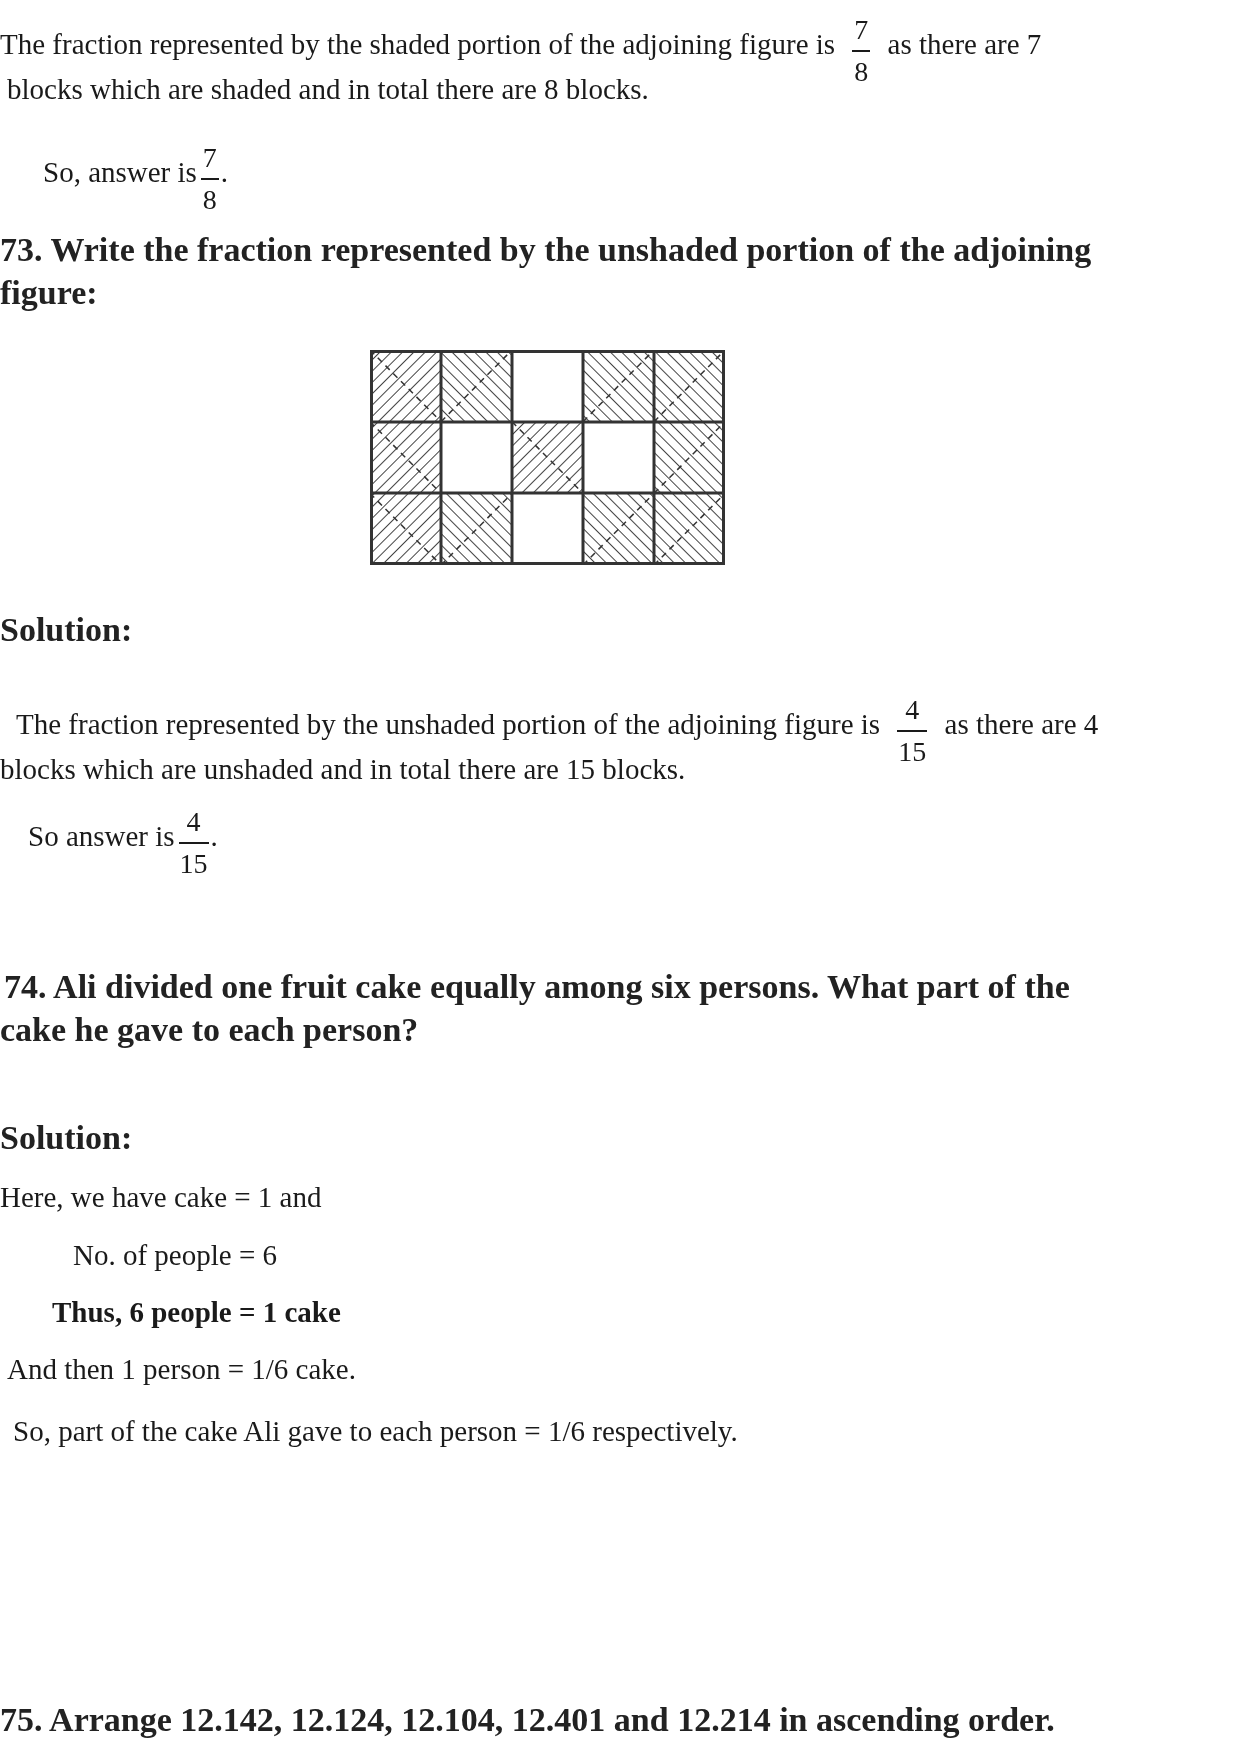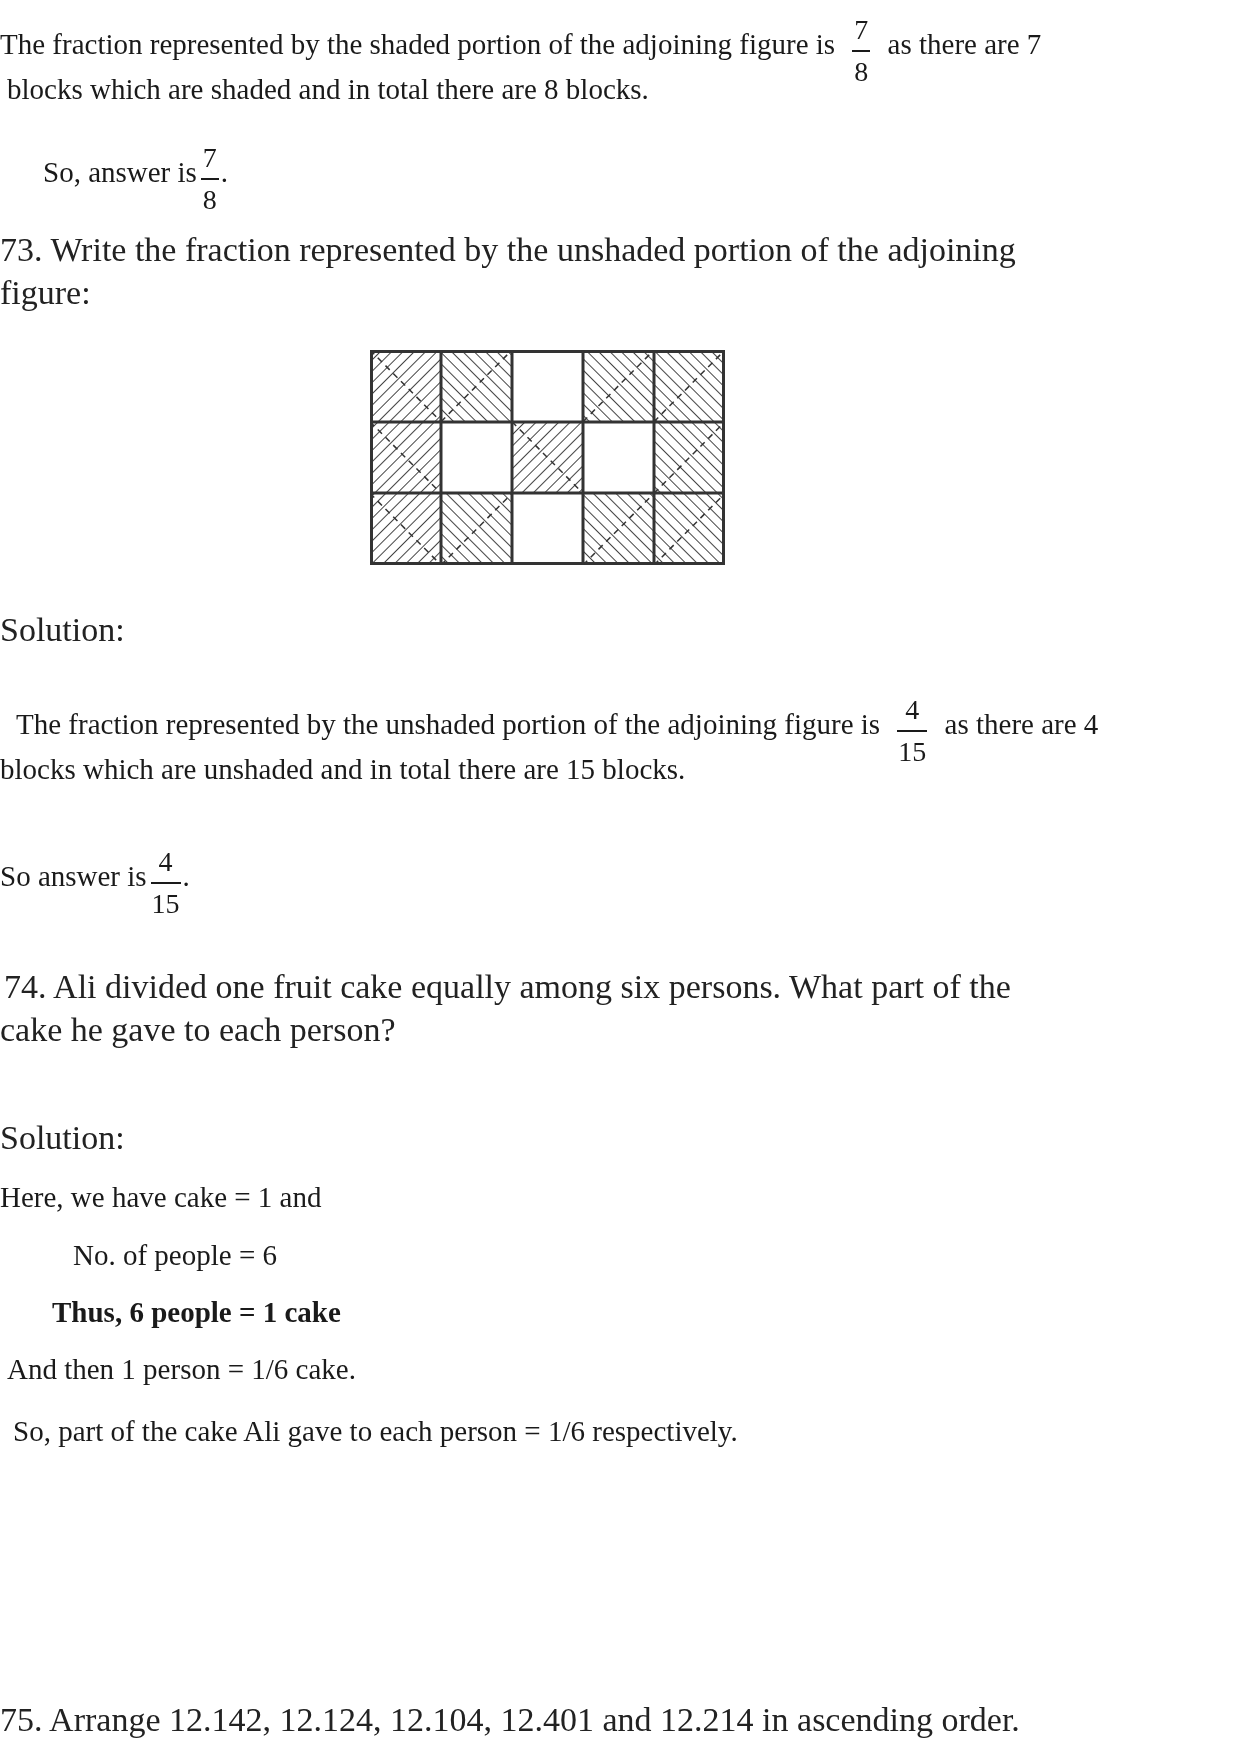--- a/index.html
+++ b/index.html
@@ -1,20 +1,20 @@
 <!DOCTYPE html>
 <html><head>
 <meta charset="utf-8">
 <style>
   html, body { margin:0; padding:0; background:#ffffff; }
   body { width:1249px; height:1746px; position:relative; overflow:hidden;
          font-family:"Liberation Serif","DejaVu Serif",serif; color:#1a1a1a; }
   .abs { position:absolute; white-space:nowrap; }
   .body-text { font-size:29px; line-height:34px; }
-  .heading { font-size:34px; font-weight:normal; line-height:40px; color:#222; }
+  .heading { font-size:34px; font-weight:bold; line-height:40px; color:#222; }
   .frac { display:inline-block; vertical-align:middle; text-align:center; position:relative; }
   .frac .num, .frac .den { display:block; font-size:28px; line-height:28px; }
   .frac .bar { display:block; height:2px; background:#1a1a1a; margin:6px auto; width:18px; }
   .frac.wide .bar { width:30px; }
   #grid { position:absolute; left:370px; top:350px; width:355px; height:215px; }
 </style>
 </head>
 <body>
 
 <div class="abs body-text" style="left:0; top:12px;">
@@ -92,21 +92,21 @@
 <div class="abs body-text" style="left:16px; top:692px;">
   <span>The fraction represented by the unshaded portion of the adjoining figure is</span>
   <span class="frac wide" style="margin:0 10px; top:4px;">
     <span class="num">4</span>
     <span class="bar"></span>
     <span class="den">15</span>
   </span>
   <span>as there are 4</span>
 </div>
 <div class="abs body-text" style="left:0; top:752px;">blocks which are unshaded and in total there are 15 blocks.</div>
-<div class="abs body-text" style="left:0; top:844px;">
+<div class="abs body-text" style="left:0; top:804px;padding-left:28px;">
   <span>So answer is</span><span class="frac wide" style="margin:0 2px 0 4px; top:4px;">
     <span class="num">4</span>
     <span class="bar"></span>
     <span class="den">15</span>
   </span><span>.</span>
 </div>
 
 <div class="abs heading" style="left:4px; top:967px;">74. Ali divided one fruit cake equally among six persons. What part of the</div>
 <div class="abs heading" style="left:0; top:1010px;">cake he gave to each person?</div>
 <div class="abs heading" style="left:0; top:1118px;">Solution:</div>

